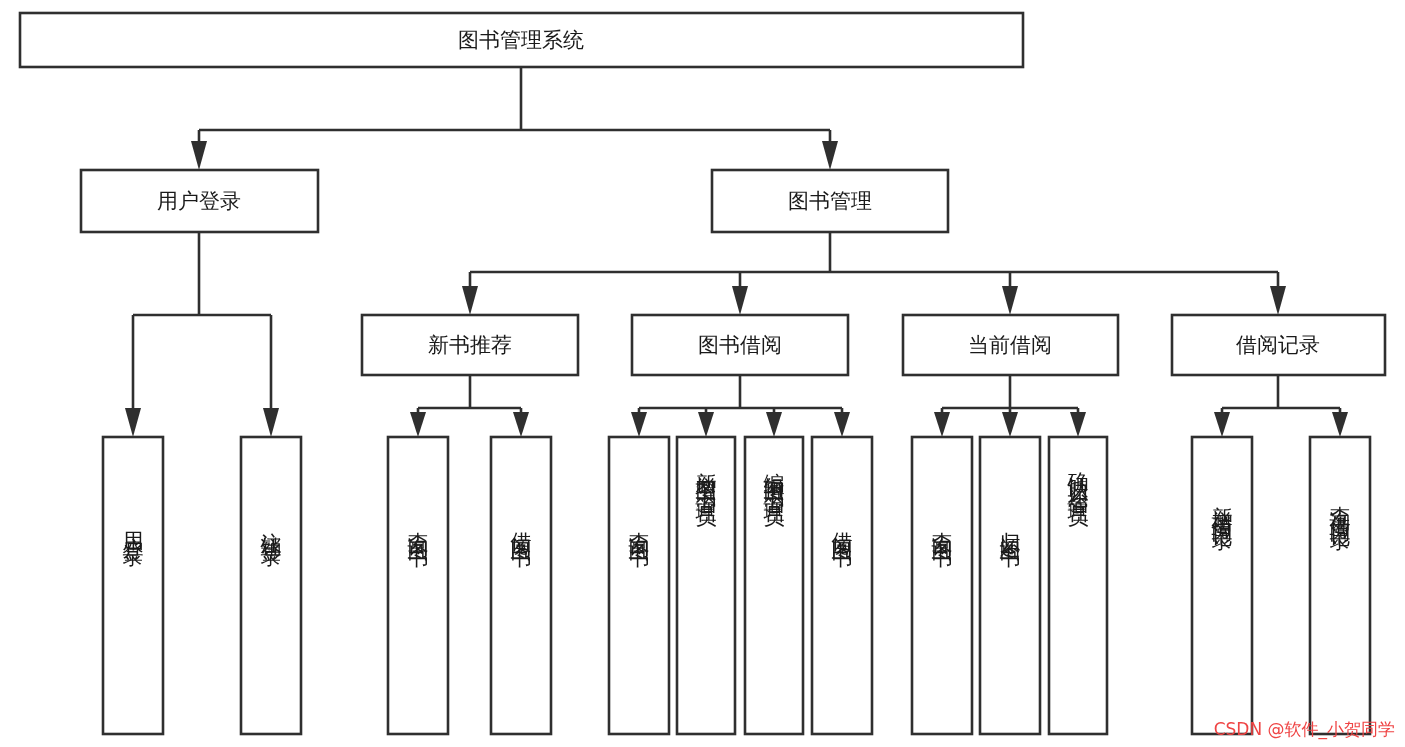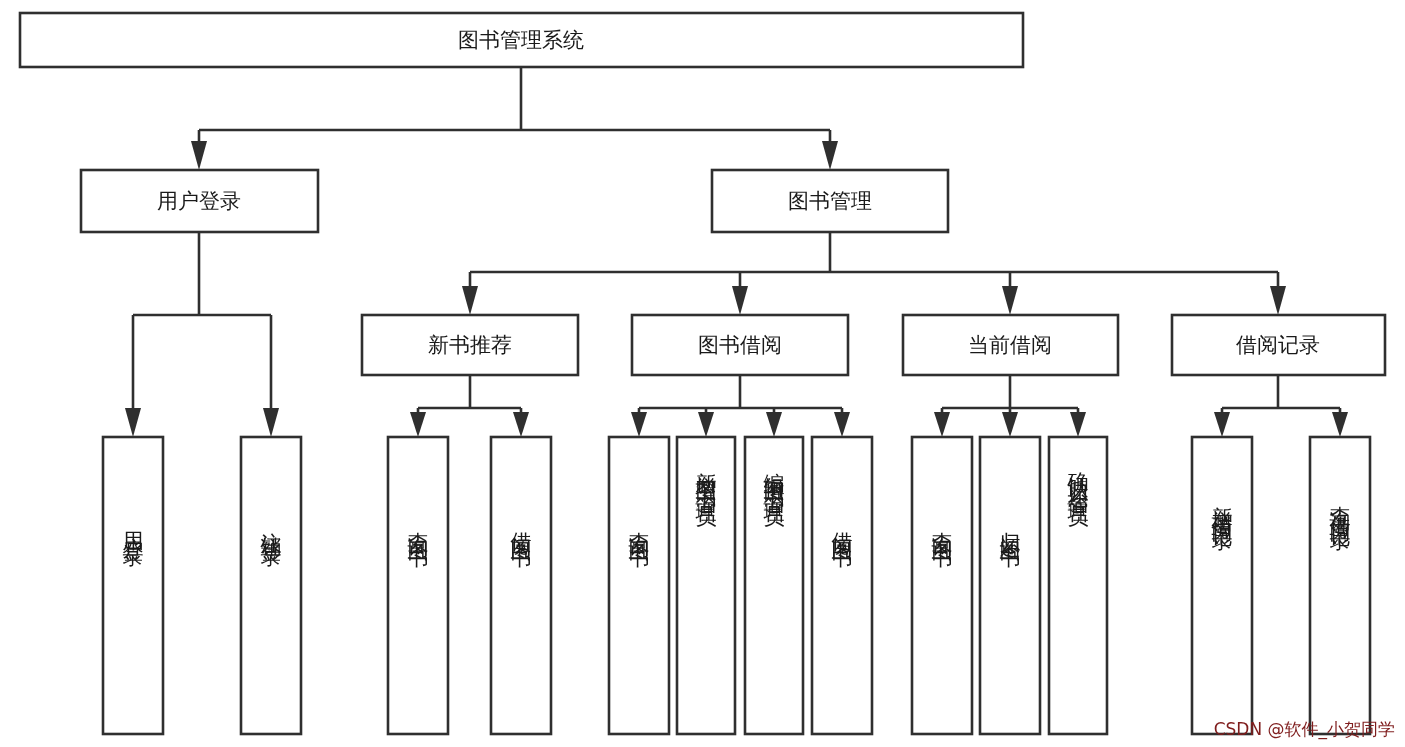--- a/index.html
+++ b/index.html
@@ -50,21 +50,21 @@
     fill: none;
   }
   .arrow-head {
     fill: #2f2f2f;
     stroke: none;
   }
   .watermark {
     position: absolute;
     right: 10px;
     bottom: 6px;
-    color: #7f1d1d;
+    color: #ef4444;
     font-size: 17px;
     font-family: "DejaVu Sans", "Liberation Sans", sans-serif;
     white-space: nowrap;
     user-select: none;
     margin-left: 21px;
   }
 </style>
 </head>
 <body>
 

